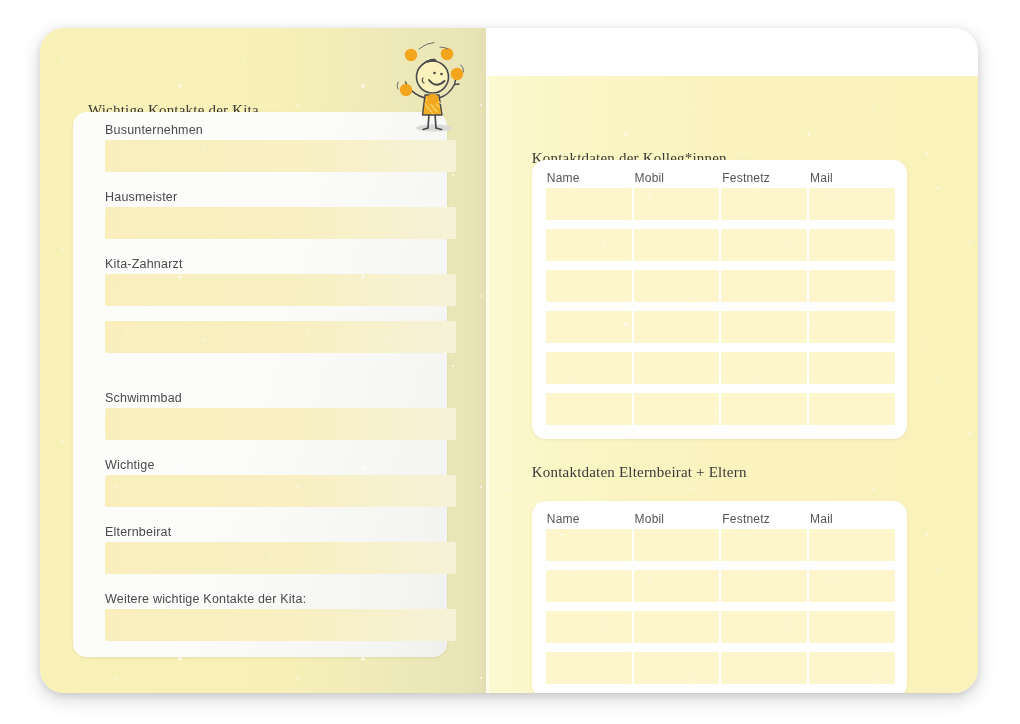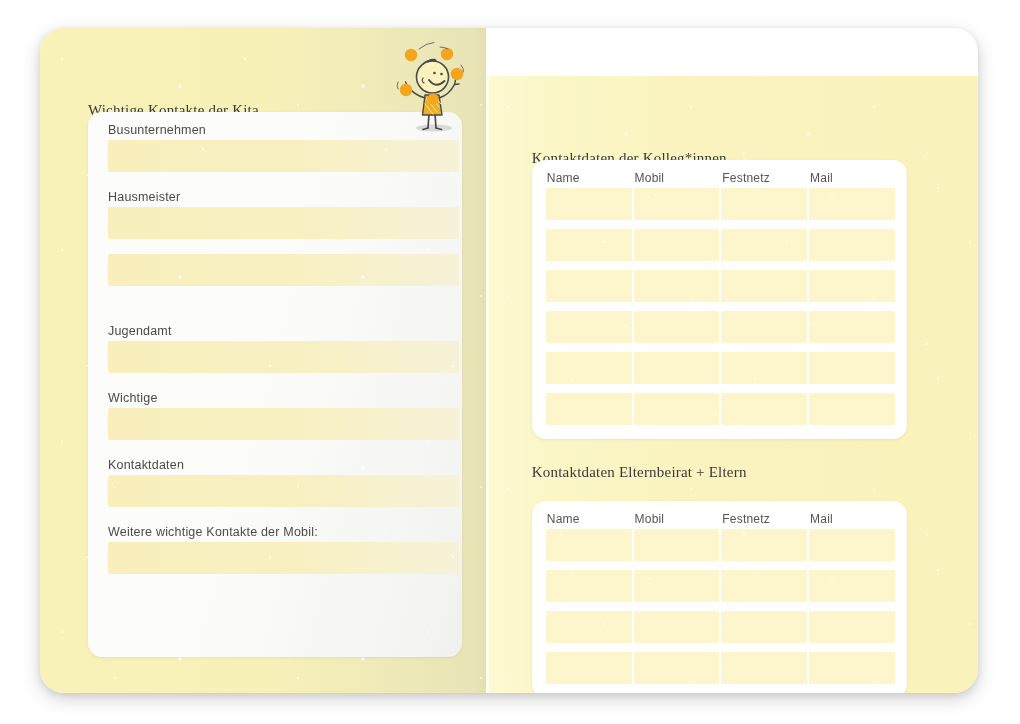--- a/index.html
+++ b/index.html
@@ -55,23 +55,23 @@
   .t-left   { left: 48px; top: 74px; }
   .t-right1 { left: 46px; top: 74px; }
   .t-right2 { left: 46px; top: 388px; }
 
   
   .card {
     position: absolute; border-radius: 14px;
     box-shadow: 0 1px 3px rgba(90,90,70,.10);
   }
   .card-fields {
-    left: 48px; top: 84px; width: 374px; height: 545px;
+    left: 33px; top: 84px; width: 374px; height: 545px;
     background: linear-gradient(105deg, #fcfcfb 45%, #f4f4f2 90%, #f0f0ef 100%);
-    padding: 8px 11px 0 10px;
+    padding: 8px 11px 0 22px;
   }
   .field-group { height: 67px; }
   .field-label {
     display: block; height: 20px; line-height: 20px; padding-left: 10px;
     font-size: 12.5px; color: #4a4a4a; letter-spacing: .2px;
   }
   .field-box {
     height: 32px; margin-left: 10px; width: 351px; border-radius: 2px;
     background: linear-gradient(90deg, #f9efbd 0%, #f8f0c2 55%, #f6f2d8 100%);
   }
@@ -105,36 +105,40 @@
       <div class="card card-fields">
         <div class="field-group">
           <span class="field-label">Busunternehmen</span>
           <div class="field-box"></div>
         </div>
         <div class="field-group">
           <span class="field-label">Hausmeister</span>
           <div class="field-box"></div>
         </div>
         <div class="field-group">
-          <div class="field-box"></div>
-        </div>
-        <div class="field-group">
-          <span class="field-label">Jugendamt</span>
+          <span class="field-label">Kita-Zahnarzt</span>
+          <div class="field-box"></div>
+        </div>
+        <div class="field-group">
+          <div class="field-box"></div>
+        </div>
+        <div class="field-group">
+          <span class="field-label">Schwimmbad</span>
           <div class="field-box"></div>
         </div>
         <div class="field-group">
           <span class="field-label">Wichtige</span>
           <div class="field-box"></div>
         </div>
         <div class="field-group">
-          <span class="field-label">Kontaktdaten</span>
-          <div class="field-box"></div>
-        </div>
-        <div class="field-group">
-          <span class="field-label">Weitere wichtige Kontakte der Mobil:</span>
+          <span class="field-label">Elternbeirat</span>
+          <div class="field-box"></div>
+        </div>
+        <div class="field-group">
+          <span class="field-label">Weitere wichtige Kontakte der Kita:</span>
           <div class="field-box"></div>
         </div>
       </div>
 
       <svg class="juggler" viewBox="0 0 120 130" fill="none" xmlns="http://www.w3.org/2000/svg">
 
         <ellipse cx="49" cy="110" rx="18" ry="3.5" fill="#d9d9d8"></ellipse>
 
         <path d="M44 96 L43 110 M50 96 L51 110" stroke="#4a4a4a" stroke-width="1.7" stroke-linecap="round"></path>
         <path d="M43 110 l-5 1.5 M51 110 l5.5 1.5" stroke="#4a4a4a" stroke-width="1.7" stroke-linecap="round"></path>

